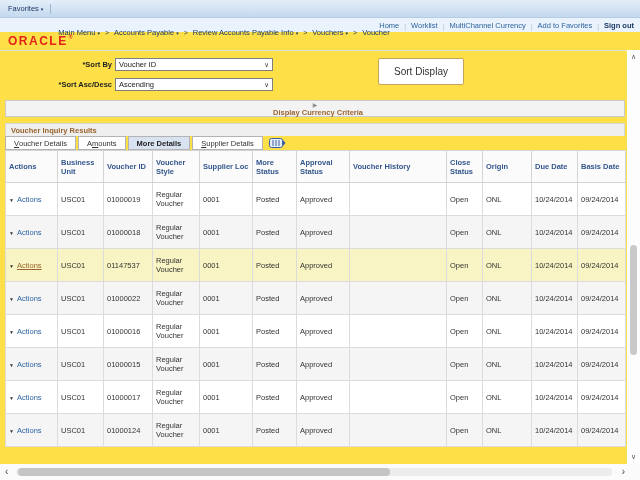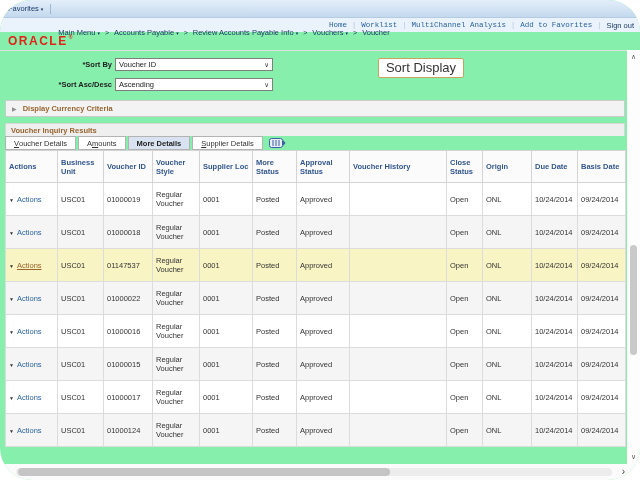--- a/index.html
+++ b/index.html
@@ -1,53 +1,53 @@
 <!DOCTYPE html>
 <html><head>
 <meta charset="utf-8">
 <style>
   html,body{margin:0;padding:0;background:#fff;}
-  .page{position:relative;width:640px;height:480px;overflow:hidden;background:#86efac;
-        font-family:"Liberation Sans",sans-serif;border-radius:32px;-webkit-font-smoothing:antialiased;}
+  .page{position:relative;width:640px;height:480px;overflow:hidden;background:#fde047;
+        font-family:"Liberation Sans",sans-serif;-webkit-font-smoothing:antialiased;}
 
   
   .nav1{height:17px;background:linear-gradient(#e4eefa,#c3d9ee);border-bottom:1px solid #b6cbe1;
         display:flex;align-items:center;padding:0 8px;font-size:7.5px;color:#1b3a66;}
   .bc-item{display:inline-flex;align-items:center;cursor:pointer;white-space:nowrap;}
   .dd{font-size:5px;color:#1b3a66;margin-left:2px;}
   .vsep{width:1px;height:10px;background:#9fb6cf;margin:0 7px;}
   .bc-sep{margin:0 5px;color:#1b3a66;font-size:7px;}
   .trail{display:inline-flex;align-items:center;margin-top:48px;}
 
   
   .nav2{height:14px;background:#eaf3fb;display:flex;align-items:center;justify-content:flex-end;
         font-size:7.5px;padding-right:6px;}
   .ulink{color:#2d64a0;text-decoration:none;cursor:pointer;white-space:nowrap;}
   .usep{color:#aec3d8;margin:0 5px;font-size:7px;}
-  .signout{color:#1b3a66;font-weight:normal;cursor:pointer;}
+  .signout{color:#1b3a66;font-weight:bold;cursor:pointer;}
 
   
   .logorow{height:18px;display:flex;align-items:center;padding-left:8px;border-bottom:1px solid #e0e0e0;}
   .logo{color:#e2231a;font-weight:bold;font-size:12px;letter-spacing:1.5px;}
   .reg{font-size:5px;vertical-align:top;margin-left:1px;}
 
   .content{position:relative;height:414px;}
 
   
   .sortrow{position:relative;display:flex;align-items:center;margin-top:7px;}
   .slabel{width:112px;text-align:right;font-size:7.5px;font-weight:bold;color:#222;margin-right:3px;}
   .select{width:158px;height:13px;border:1px solid #7f7f7f;background:#fff;display:flex;align-items:center;
           justify-content:space-between;padding:0 3px;font-size:7.5px;color:#222;box-sizing:border-box;cursor:pointer;}
   .chev{font-size:6.5px;color:#333;}
-  .btn{position:absolute;left:378px;top:0;width:86px;height:20px;background:#fff;border:1px solid #c9a35e;
-       border-radius:2px;font-size:13px;color:#333;font-family:inherit;cursor:pointer;padding:0;line-height:12px;}
+  .btn{position:absolute;left:378px;top:0;width:86px;height:27px;background:#fff;border:1px solid #c9a35e;
+       border-radius:2px;font-size:10px;color:#333;font-family:inherit;cursor:pointer;padding:0;line-height:12px;}
 
   
   .section{margin:9px 0 0 5px;width:620px;height:17px;box-sizing:border-box;border:1px solid #cbcbcb;
-           background:#f4f3f3;display:flex;align-items:center;padding-left:6px;cursor:pointer;}
+           background:#f4f3f3;display:flex;align-items:center;padding-left:6px;cursor:pointer;flex-direction:column;}
   .section + .section{margin-top:5px;}
   .arrow{color:#8f8f8f;font-size:6px;margin-right:6px;}
   .stext{font-size:7.5px;font-weight:bold;color:#99642e;}
 
   
   .rtitle{margin:6px 0 0 5px;width:620px;height:13px;box-sizing:border-box;background:#f0efef;
           border:1px solid #d6d6d6;border-bottom:none;font-size:7.5px;font-weight:bold;color:#99642e;
           display:flex;align-items:center;padding-left:5px;}
   .tabrow{margin-left:5px;height:14px;display:flex;align-items:flex-end;}
   .tab{display:inline-flex;align-items:center;box-sizing:border-box;height:14px;border:1px solid #b3b3b3;
@@ -98,26 +98,26 @@
         <span class="bc-sep">&gt;</span>
         <span class="bc-item">Review Accounts Payable Info<span class="dd">▾</span></span>
         <span class="bc-sep">&gt;</span>
         <span class="bc-item">Vouchers<span class="dd">▾</span></span>
         <span class="bc-sep">&gt;</span>
         <span class="bc-item">Voucher</span>
       </span>
   </div>
 
   <div class="nav2">
-    <span style="display:inline-flex;align-items:flex-end;font-family:Liberation Mono, monospace;">
+    <span style="display:inline-flex;align-items:flex-end;">
         <a class="ulink">Home</a>
         <span class="usep">|</span>
         <a class="ulink">Worklist</a>
         <span class="usep">|</span>
-        <a class="ulink">MultiChannel Analysis</a>
+        <a class="ulink">MultiChannel Currency</a>
         <span class="usep">|</span>
         <a class="ulink">Add to Favorites</a>
         <span class="usep">|</span>
       </span>
     <span class="signout">Sign out</span>
   </div>
 
   <div class="logorow">
     <span class="logo"><span>ORACLE</span><span class="reg">®</span></span>
   </div>

